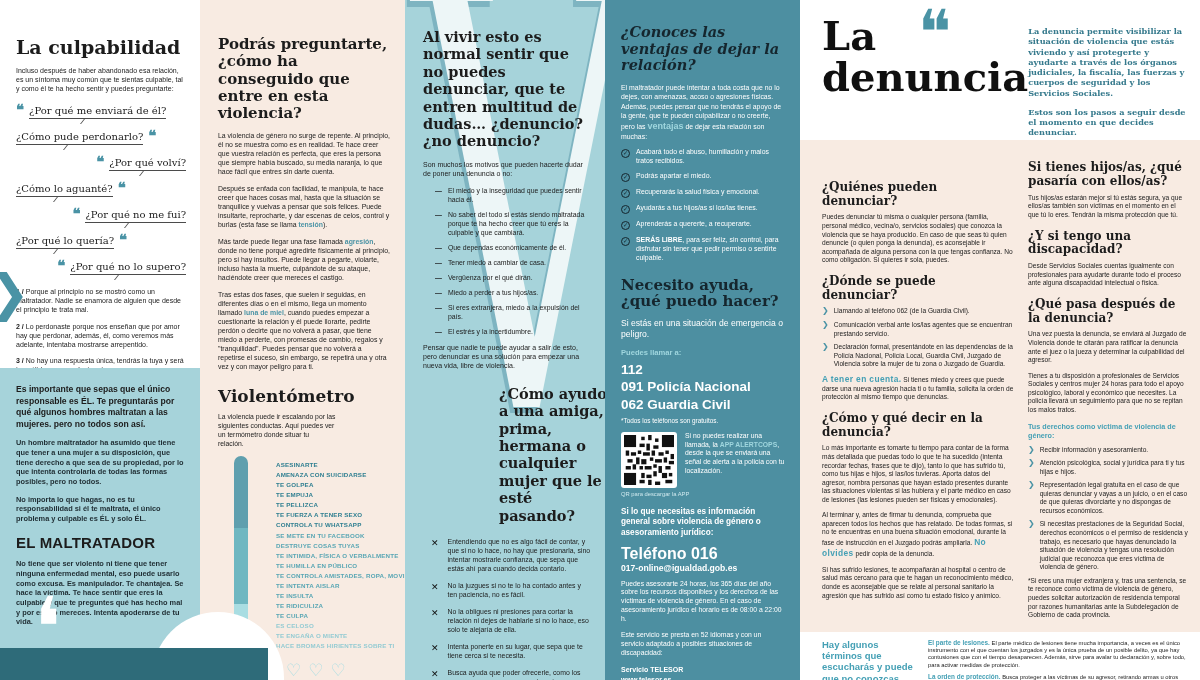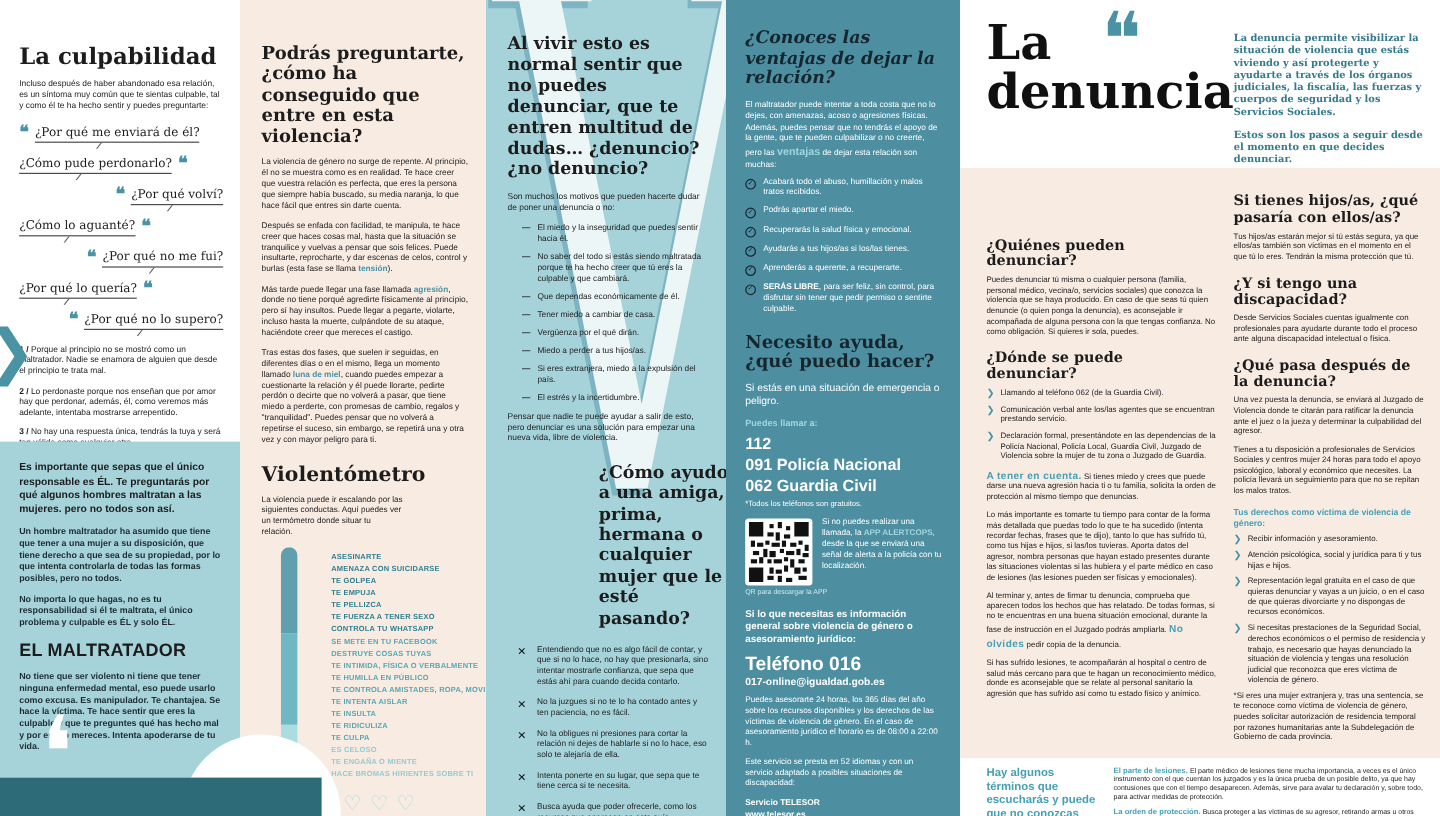--- a/index.html
+++ b/index.html
@@ -408,20 +408,21 @@
             <div class="li">
               <span class="marker">❯</span>
               <span class="txt"><span>Comunicación verbal ante los/las agentes que se encuentran prestando servicio.</span></span>
             </div>
             <div class="li">
               <span class="marker">❯</span>
               <span class="txt"><span>Declaración formal, presentándote en las dependencias de la Policía Nacional, Policía Local, Guardia Civil, Juzgado de Violencia sobre la mujer de tu zona o Juzgado de Guardia.</span></span>
             </div>
           </div>
         <div class="rm-p"><span class="note-hl">A tener en cuenta.</span><span> Si tienes miedo y crees que puede darse una nueva agresión hacia ti o tu familia, solicita la orden de protección al mismo tiempo que denuncias.</span></div>
+        <div class="rm-h mt">¿Cómo y qué decir en la denuncia?</div>
         <div class="rm-p">Lo más importante es tomarte tu tiempo para contar de la forma más detallada que puedas todo lo que te ha sucedido (intenta recordar fechas, frases que te dijo), tanto lo que has sufrido tú, como tus hijas e hijos, si las/los tuvieras. Aporta datos del agresor, nombra personas que hayan estado presentes durante las situaciones violentas si las hubiera y el parte médico en caso de lesiones (las lesiones pueden ser físicas y emocionales).</div>
         <div class="rm-p"><span>Al terminar y, antes de firmar tu denuncia, comprueba que aparecen todos los hechos que has relatado. De todas formas, si no te encuentras en una buena situación emocional, durante la fase de instrucción en el Juzgado podrás ampliarla. </span><span class="note-hl">No olvides</span><span> pedir copia de la denuncia.</span></div>
         <div class="rm-p">Si has sufrido lesiones, te acompañarán al hospital o centro de salud más cercano para que te hagan un reconocimiento médico, donde es aconsejable que se relate al personal sanitario la agresión que has sufrido así como tu estado físico y anímico.</div>
       </div>
       <div class="rm-right">
         <div class="rm-h">Si tienes hijos/as, ¿qué pasaría con ellos/as?</div>
         <div class="rm-p">Tus hijos/as estarán mejor si tú estás segura, ya que ellos/as también son víctimas en el momento en el que tú lo eres. Tendrán la misma protección que tú.</div>
         <div class="rm-h mt">¿Y si tengo una discapacidad?</div>
         <div class="rm-p">Desde Servicios Sociales cuentas igualmente con profesionales para ayudarte durante todo el proceso ante alguna discapacidad intelectual o física.</div>
         <div class="rm-h mt">¿Qué pasa después de la denuncia?</div>

